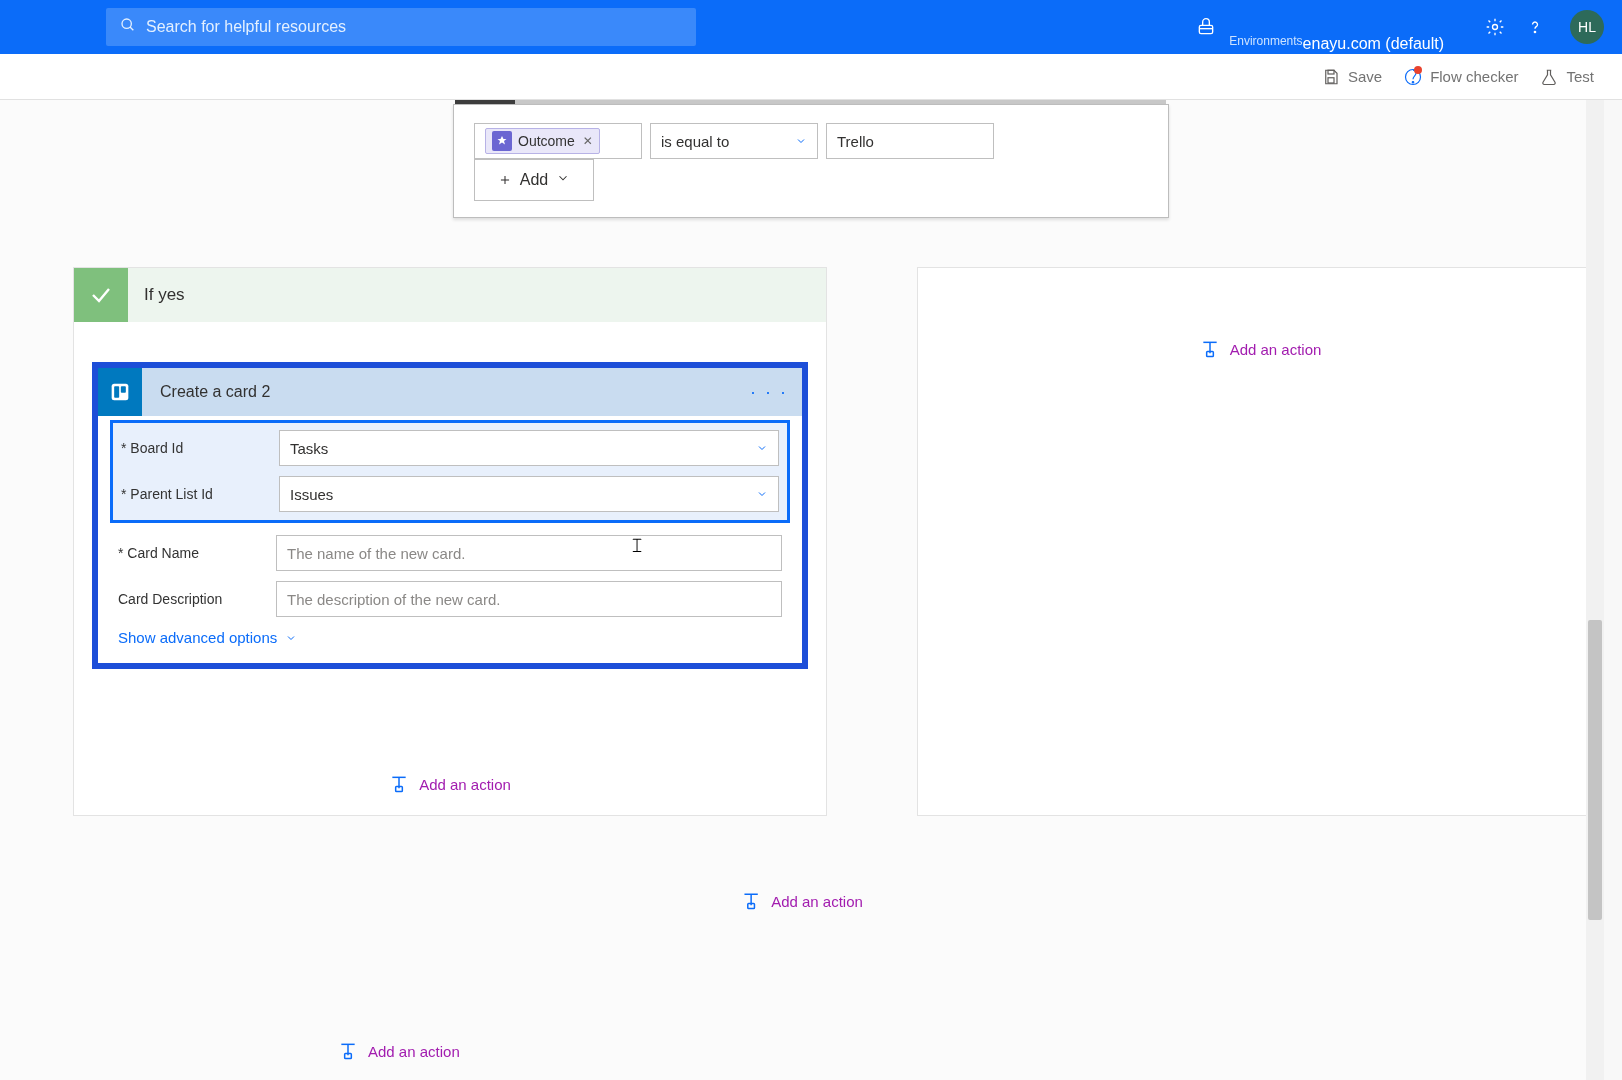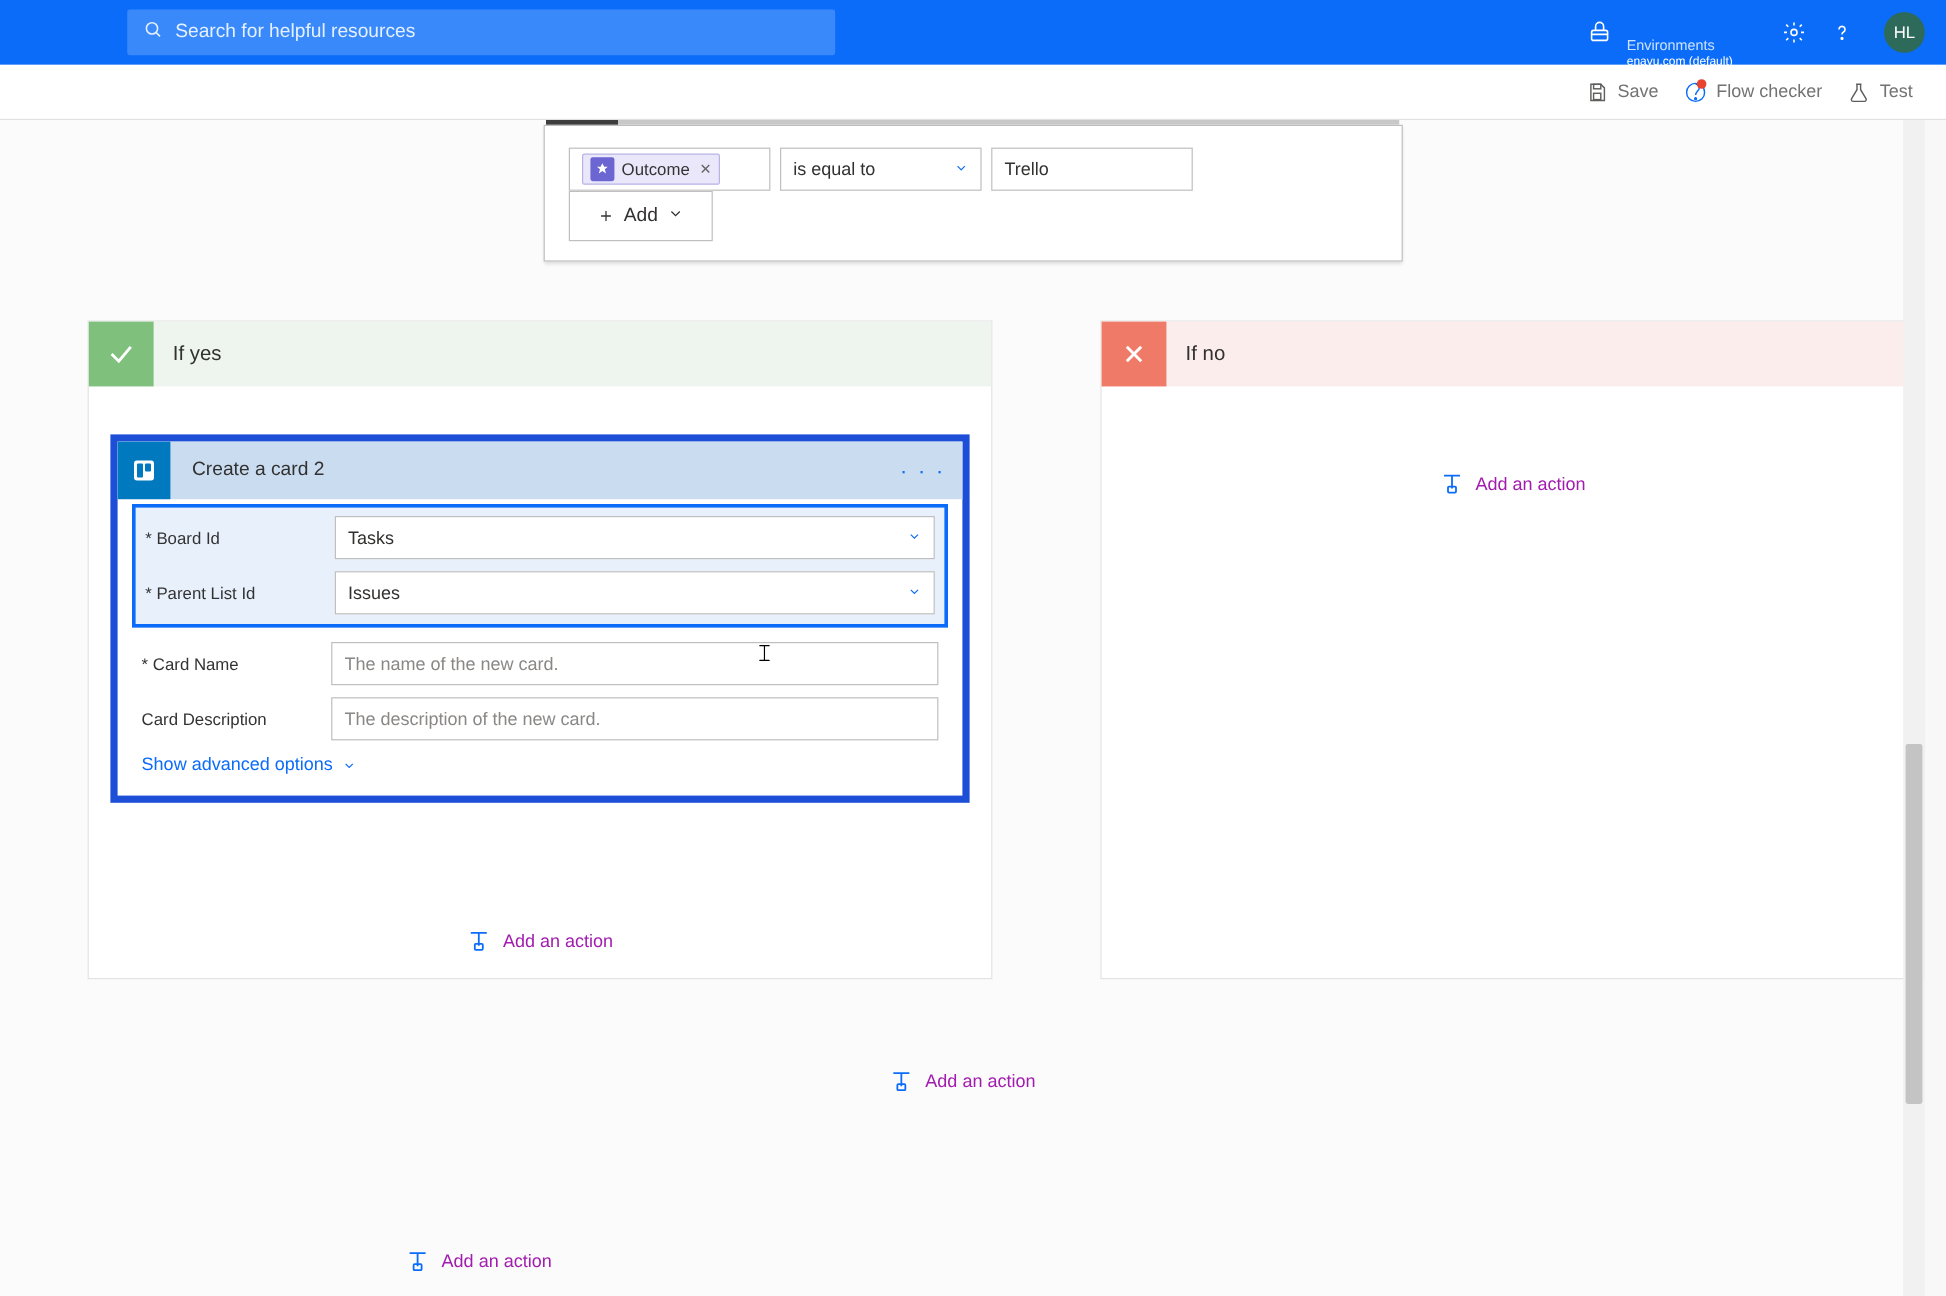--- a/index.html
+++ b/index.html
@@ -6,23 +6,23 @@
     body { background: #f8f8f8; width: 1622px; height: 1080px; overflow: hidden; position: relative; }
 
     
     .topbar { background: #0b6cf9; height: 54px; display: flex; align-items: center; padding: 0 18px 0 106px; color: #fff; }
     .search-wrap { display: flex; align-items: center; background: #3a89fa; border-radius: 2px; width: 590px; height: 38px; padding: 0 14px; gap: 10px; }
     .search-wrap input { flex: 1; background: transparent; border: none; outline: none; color: #fff; font-size: 16px; }
     .search-wrap input::placeholder { color: #e3f0ff; }
     .search-icon svg { width: 16px; height: 16px; fill: none; stroke: #e3f0ff; stroke-width: 2; }
     .topbar-spacer { flex: 1; }
     .env-block { display: flex; align-items: center; gap: 12px; margin-right: 22px; }
-    .env-texts { display: flex; flex-direction: column; line-height: 1.15; margin-top: 35px; }
+    .env-texts { display: flex; flex-direction: row; line-height: 1.15; margin-top: 35px; }
     .env-label { font-size: 12px; color: #cde3ff; }
-    .env-name { font-size: 10px; color: #fff; }
+    .env-name { font-size: 16px; color: #fff; }
     .top-icon { width: 22px; height: 22px; display: flex; align-items: center; justify-content: center; margin-left: 18px; cursor: pointer; }
     .top-icon svg { width: 20px; height: 20px; fill: none; stroke: #fff; stroke-width: 1.6; }
     .avatar { width: 34px; height: 34px; border-radius: 50%; background: #2d6a5a; color: #fff; display: flex; align-items: center; justify-content: center; font-size: 14px; margin-left: 24px; }
 
     
     .toolbar { height: 46px; background: #fff; display: flex; align-items: center; justify-content: flex-end; padding-right: 28px; gap: 22px; border-bottom: 1px solid #e1e1e1; }
     .tool-btn { display: flex; align-items: center; gap: 8px; font-size: 15px; color: #737373; cursor: pointer; position: relative; }
     .tool-btn svg { width: 18px; height: 18px; fill: none; stroke: #605e5c; stroke-width: 1.6; }
     .fc-icon { stroke: #0b6cf9 !important; }
     .red-dot { position: absolute; top: -2px; left: 10px; width: 8px; height: 8px; background: #e8432f; border-radius: 50%; }
@@ -278,29 +278,20 @@
                 <line x1="4" y1="4" x2="20" y2="4"></line>
                 <line x1="12" y1="4" x2="12" y2="17"></line>
                 <rect x="8" y="15" width="8" height="6" rx="1"></rect>
               </svg>
             <span>Add an action</span>
           </div>
         </div>
       </div>
 
       <div class="branch branch-no">
-        <div class="branch-header bh-no">
-          <div class="bh-icon">
-            <svg viewBox="0 0 24 24">
-                <line x1="6" y1="6" x2="18" y2="18"></line>
-                <line x1="18" y1="6" x2="6" y2="18"></line>
-              </svg>
-          </div>
-          <span>If no</span>
-        </div>
         <div class="branch-body">
           <div class="add-action" style="margin-top:30px;">
             <svg viewBox="0 0 24 24">
                 <line x1="4" y1="4" x2="20" y2="4"></line>
                 <line x1="12" y1="4" x2="12" y2="17"></line>
                 <rect x="8" y="15" width="8" height="6" rx="1"></rect>
               </svg>
             <span>Add an action</span>
           </div>
         </div>

